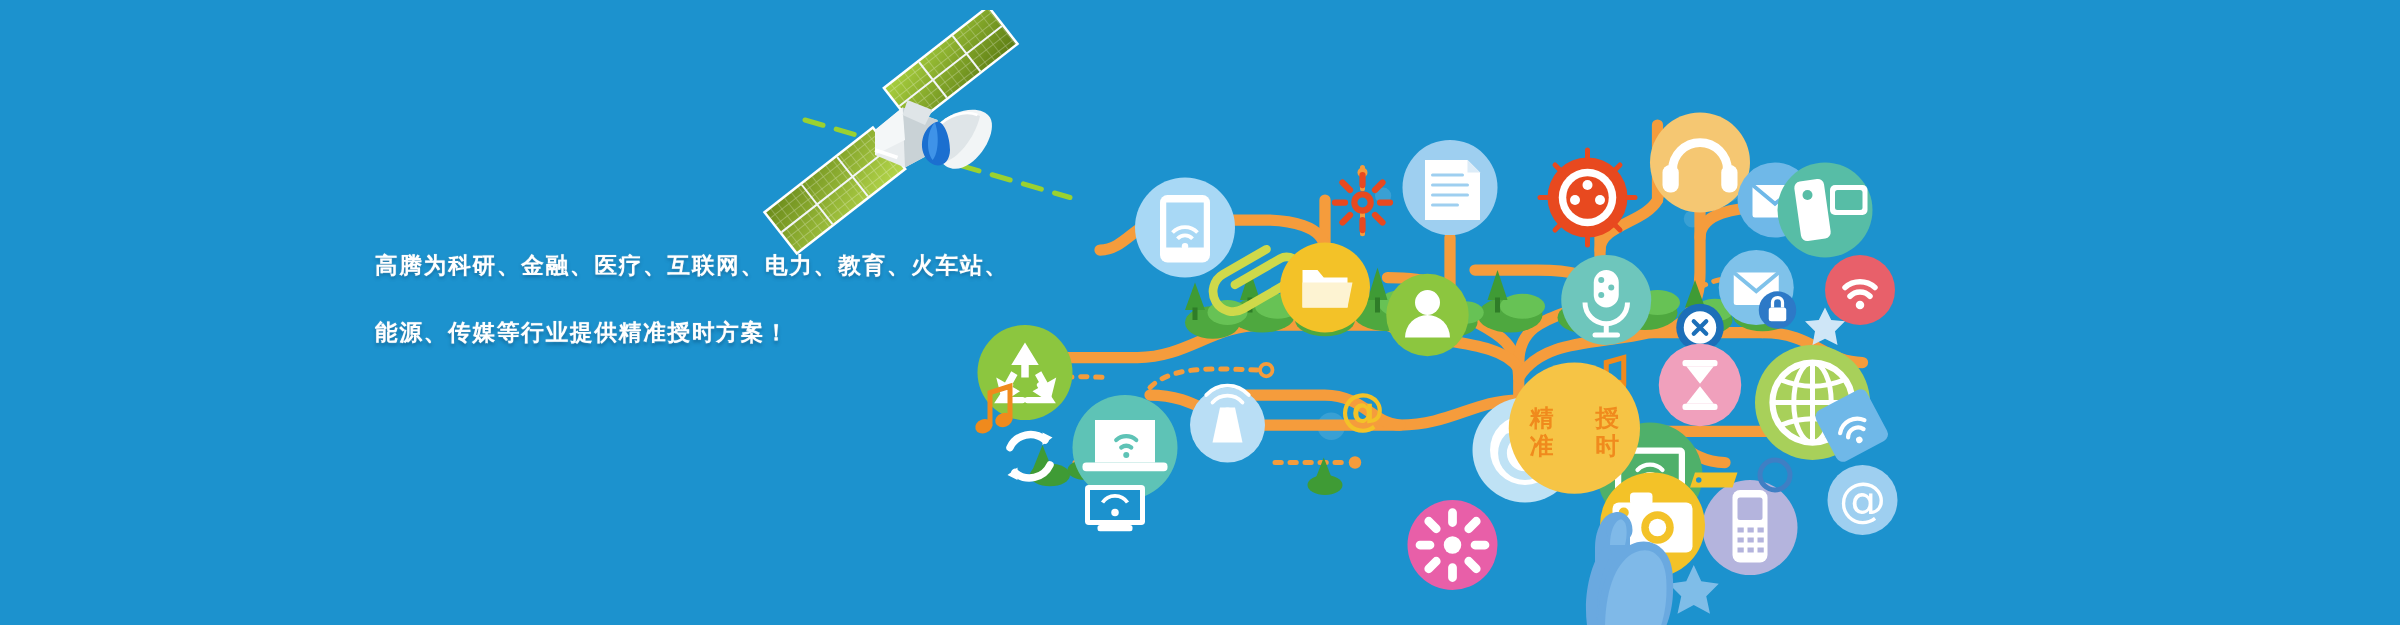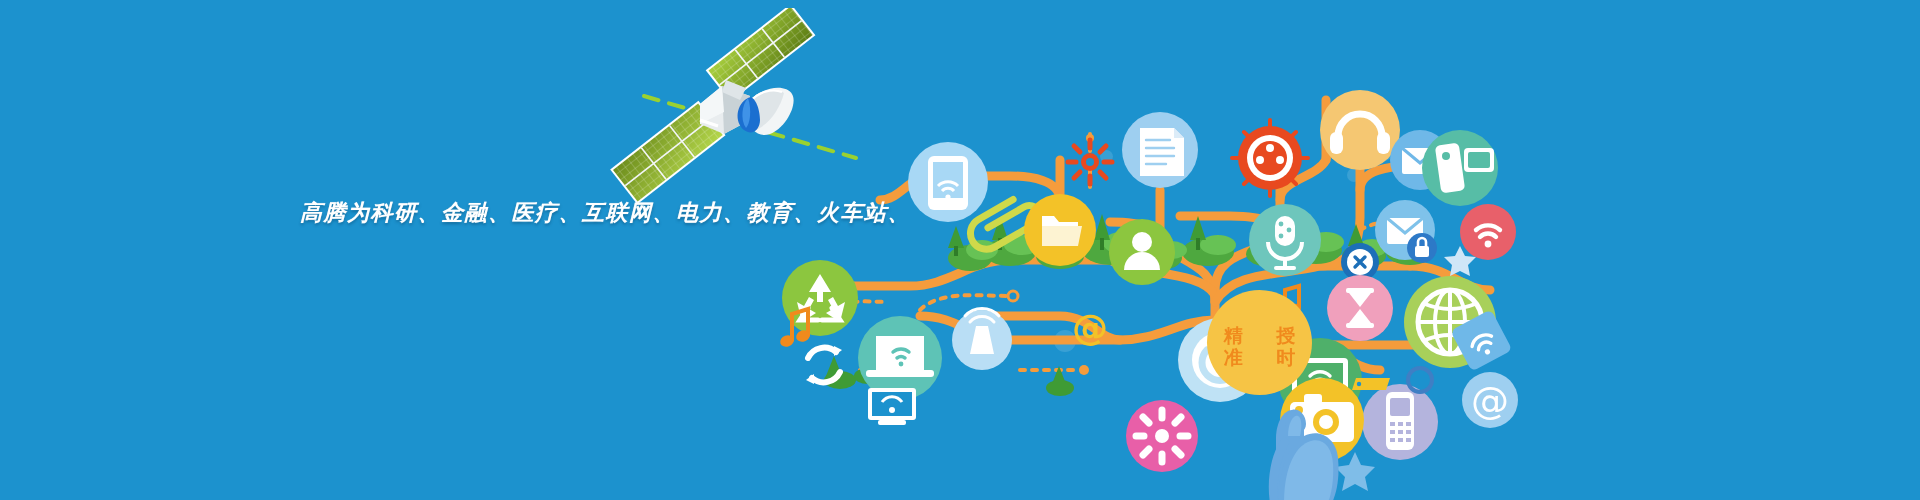--- a/index.html
+++ b/index.html
@@ -4,24 +4,23 @@
 <style>
   html,body{margin:0;padding:0;background:#1c92ce;}
   body{width:1920px;height:500px;overflow:hidden;font-family:"Liberation Sans","DejaVu Sans",sans-serif;}
 
   #banner{position:relative;width:1920px;height:500px;background:#1c92ce;overflow:hidden;}
 
   
   #headline{position:absolute;left:300px;top:186px;width:620px;z-index:40;}
   .hl-line{
     color:#ffffff;font-weight:bold;white-space:nowrap;
-    font-size:22px;letter-spacing:1.5px;line-height:54px;
+    font-size:18px;letter-spacing:1.5px;line-height:54px;
     text-shadow:0 2px 3px rgba(0,60,100,.45), 0 0 1px rgba(255,255,255,.6);
     font-family:"DejaVu Sans","Liberation Sans",sans-serif;
-    font-style:italic;
   }
   .hl-line.l2{padding-left:0px;}
 
   
   #satellite{position:absolute;left:600px;top:8px;width:260px;height:200px;z-index:30;}
   #beam{position:absolute;left:640px;top:92px;width:220px;height:70px;z-index:29;}
 
   
   #tree{position:absolute;left:760px;top:40px;width:760px;height:460px;z-index:20;}
 
@@ -93,20 +92,21 @@
       <path d="M-2 -2 C-8 4 -10 20 -4 28 C0 24 2 10 -2 -2 Z" fill="#3f93e8"></path>
     </g>
   </svg>
 
   <svg id="beam" viewBox="0 0 220 70">
     <path d="M4 4 L216 66" stroke="#9ad130" stroke-width="4" fill="none" stroke-dasharray="15 11" stroke-linecap="round"></path>
   </svg>
 
   <div id="headline">
     <div class="hl-line l1">高腾为科研、金融、医疗、互联网、电力、教育、火车站、</div>
+    <div class="hl-line l2">能源、传媒等行业提供精准授时方案！</div>
   </div>
 
   <svg id="tree" viewBox="0 0 760 460">
     <g fill="none" stroke="#f59c3c" stroke-width="9" stroke-linecap="round" stroke-linejoin="round">
 
       <path d="M455 300 L455 250"></path>
       <path d="M455 262 C455 220 410 222 400 200 L400 150"></path>
       <path d="M455 250 C455 210 500 214 520 196 L520 120"></path>
       <path d="M520 160 C520 140 556 138 566 120 L566 60"></path>
       <path d="M455 255 C440 230 380 236 350 220 L250 220"></path>

